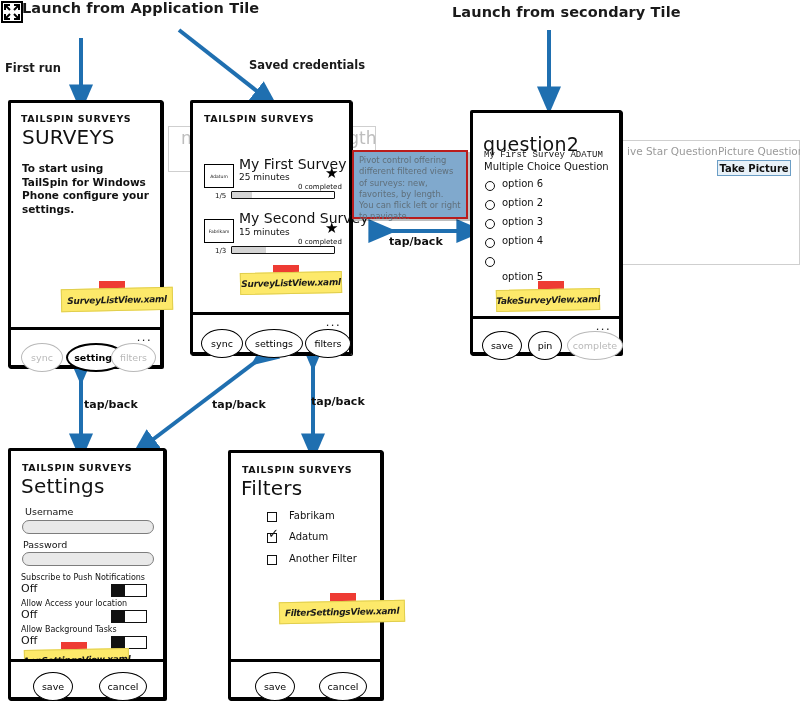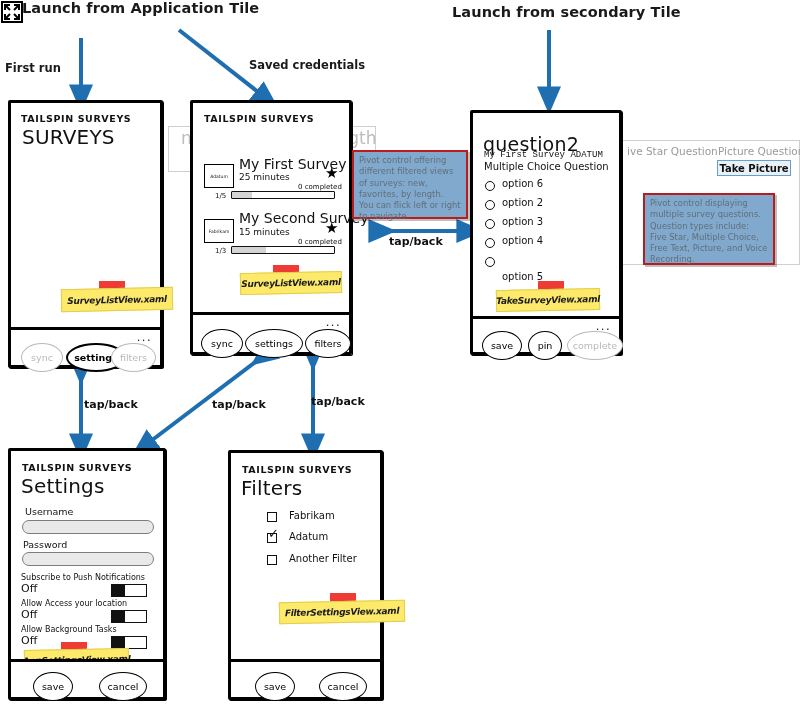--- a/index.html
+++ b/index.html
@@ -390,20 +390,21 @@
 
   <div class="tapback-label abs" style="left:389px; top:235px;">tap/back</div>
   <div class="tapback-label abs" style="left:84px; top:398px;">tap/back</div>
   <div class="tapback-label abs" style="left:212px; top:398px;">tap/back</div>
   <div class="tapback-label abs" style="left:311px; top:395px;">tap/back</div>
 
   <div class="phone" style="left:8px; top:100px; width:155px; height:268px;">
     <div class="phone-screen">
       <div class="app-name abs" style="left:10px; top:10px;">TAILSPIN SURVEYS</div>
       <div class="page-title abs" style="left:11px; top:22px;">SURVEYS</div>
+      <div class="body-text abs" style="left:11px; top:59px; width:128px;">To start using TailSpin for Windows Phone configure your settings.</div>
 
       <div class="sticky-tape abs" style="left:88px; top:178px;"></div>
       <div class="sticky" style="left:50px; top:185px; width:112px; height:23px;">SurveyListView.xaml</div>
     </div>
     <div class="appbar">
       <div class="appbar-dots">...</div>
       <div class="appbtn dim" style="left:10px; width:42px;">sync</div>
       <div class="appbtn bold" style="left:55px; width:60px;">settings</div>
       <div class="appbtn dim" style="left:100px; width:45px;">filters</div>
     </div>
@@ -457,23 +458,20 @@
   <div class="callout" style="left:352px; top:150px; width:116px; height:69px;">
     <span style="white-space:pre-line; display:block;">Pivot control offering different filtered views of surveys: new, favorites, by length.
 You can flick left or right to navigate.</span>
   </div>
 
   <div class="tile-panel" style="left:622px; top:140px; width:178px; height:125px;"></div>
   <div class="tile-pivot-label" style="left:627px; top:145px;">ive Star Question</div>
   <div class="tile-pivot-label" style="left:718px; top:145px;">Picture Question</div>
   <div class="take-picture-btn" style="left:717px; top:160px; width:74px; height:16px;">Take Picture</div>
 
-  <div class="callout" style="left:643px; top:193px; width:132px; height:72px;">
-    <span style="display:block;">Pivot control displaying multiple survey questions. Question types include: Five Star, Multiple Choice, Free Text, Picture, and Voice Recording.</span>
-  </div>
 
   <div class="phone" style="left:470px; top:110px; width:152px; height:245px;">
     <div class="phone-screen" style="bottom:36px;">
       <div class="small-label abs" style="left:11px; top:9px;">My First Survey ADATUM</div>
       <div class="page-title abs" style="left:10px; top:20px; font-size:19px;">question2</div>
       <div class="abs" style="left:11px; top:48px; font-family:'DejaVu Sans',sans-serif; font-size:10px; color:#111;">Multiple Choice Question</div>
 
       <div>
         <div class="radio" style="left:12px; top:68px;"></div>
         <div class="radio-label" style="left:29px; top:65px;">option 6</div>

